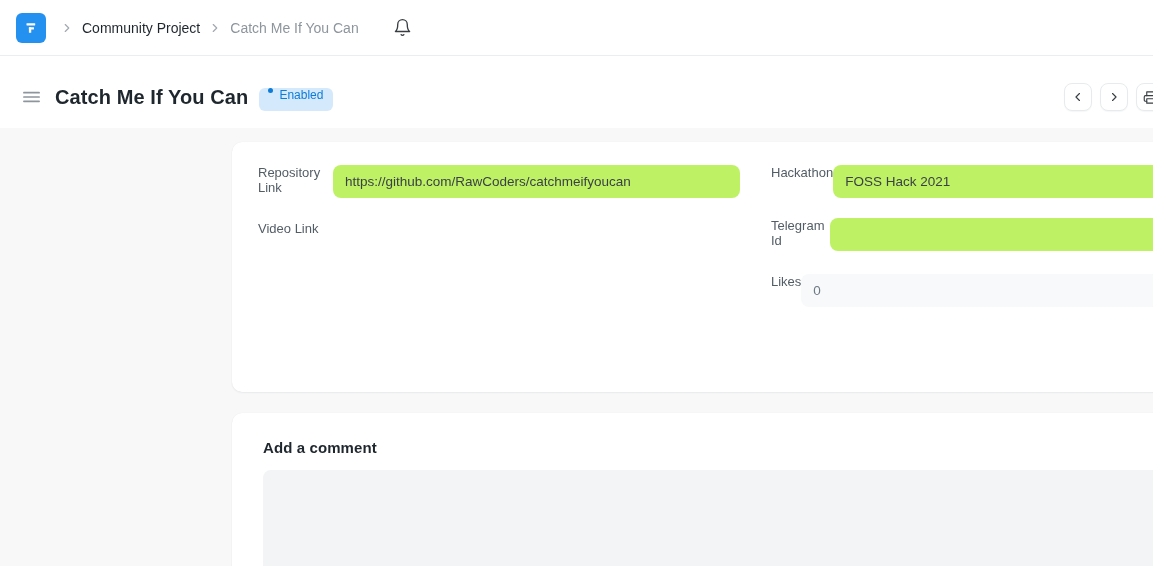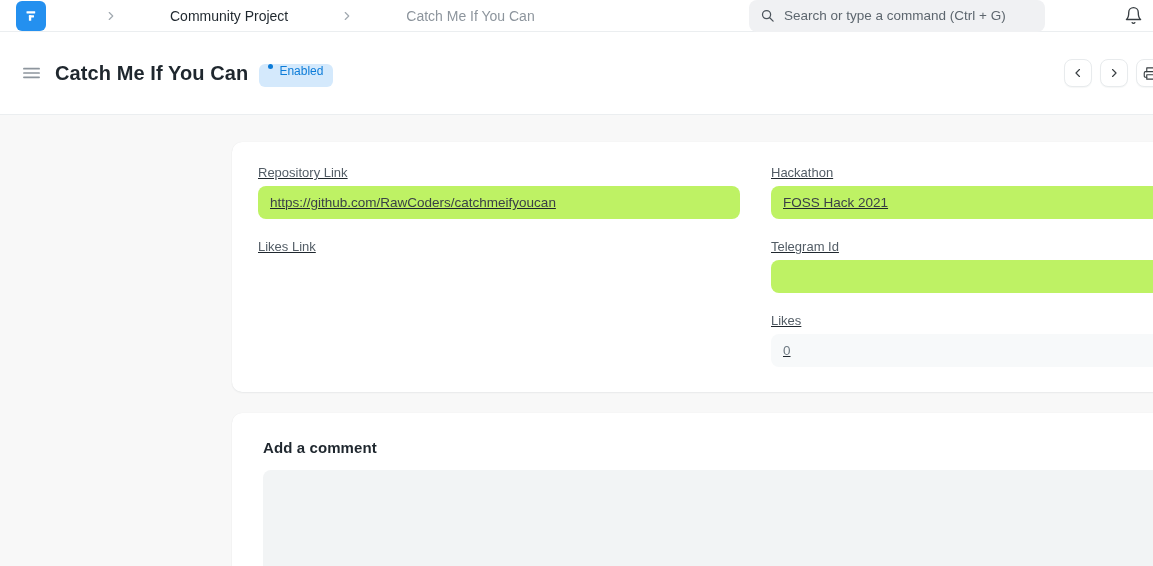--- a/index.html
+++ b/index.html
@@ -6,27 +6,26 @@
   html, body { width: 1153px; height: 566px; overflow: hidden; }
   body {
     font-family: "Liberation Sans", "DejaVu Sans", sans-serif;
     background: #f8f8f8;
     color: #1f272e;
     position: relative;
   }
 
   
   .navbar {
-    height: 32px;
+    height: 56px;
     background: #ffffff;
     border-bottom: 1px solid #ebeef0;
     display: flex;
     align-items: center;
     padding: 0 8px 0 16px;
-    gap: 44px;
   }
   .logo {
     width: 30px; height: 30px;
     border-radius: 6px;
     background: #2490ef;
     display: flex; align-items: center; justify-content: center;
     flex: 0 0 auto;
     cursor: pointer;
   }
   .crumb-sep {
@@ -126,21 +125,21 @@
     height: 250px;
     padding: 23px 26px 27px 26px;
   }
   .form-grid {
     display: grid;
     grid-template-columns: 482px 482px;
     column-gap: 31px;
     align-items: start;
   }
   .form-col { display: flex; flex-direction: column; gap: 20px; }
-  .field { display: flex; flex-direction: column; text-decoration: underline; }
+  .field { display: flex; flex-direction: row; }
   .field-label {
     font-size: 13px; color: #535d66;
     margin-bottom: 6px;
   }
   .field input {
     height: 33px;
     border: none; outline: none;
     border-radius: 8px;
     background: #bef264;
     padding: 0 12px;
@@ -194,27 +193,20 @@
   </span>
   <span class="crumb parent">Community Project</span>
 
   <span class="crumb-sep">
     <svg width="14" height="14" viewBox="0 0 24 24" fill="none" stroke="currentColor" stroke-width="2" stroke-linecap="round" stroke-linejoin="round">
         <polyline points="9 6 15 12 9 18"></polyline>
       </svg>
   </span>
   <span class="crumb active-doc">Catch Me If You Can</span>
 
-  <div class="search-bar">
-    <svg width="15" height="15" viewBox="0 0 24 24" fill="none" stroke="#4c545b" stroke-width="2" stroke-linecap="round">
-        <circle cx="10.5" cy="10.5" r="6.5"></circle>
-        <line x1="15.5" y1="15.5" x2="21" y2="21"></line>
-      </svg>
-    <input type="text" placeholder="Search or type a command (Ctrl + G)" style="">
-  </div>
 
   <button class="bell-btn">
     <svg width="19" height="19" viewBox="0 0 24 24" fill="none" stroke="currentColor" stroke-width="1.7" stroke-linecap="round" stroke-linejoin="round">
       <path d="M18 8a6 6 0 0 0-12 0c0 7-3 9-3 9h18s-3-2-3-9"></path>
       <path d="M13.7 21a2 2 0 0 1-3.4 0"></path>
     </svg>
   </button>
 </header>
 
 <div class="page-head">
@@ -258,21 +250,21 @@
 
   <section class="card details-card">
     <div class="form-grid">
 
       <div class="form-col">
         <div class="field">
           <label class="field-label">Repository Link</label>
           <input type="text" value="https://github.com/RawCoders/catchmeifyoucan" style="">
         </div>
         <div class="field">
-          <label class="field-label">Likes Link</label>
+          <label class="field-label">Video Link</label>
         </div>
       </div>
 
       <div class="form-col">
         <div class="field">
           <label class="field-label">Hackathon</label>
           <input type="text" value="FOSS Hack 2021" style="">
         </div>
         <div class="field">
           <label class="field-label">Telegram Id</label>

